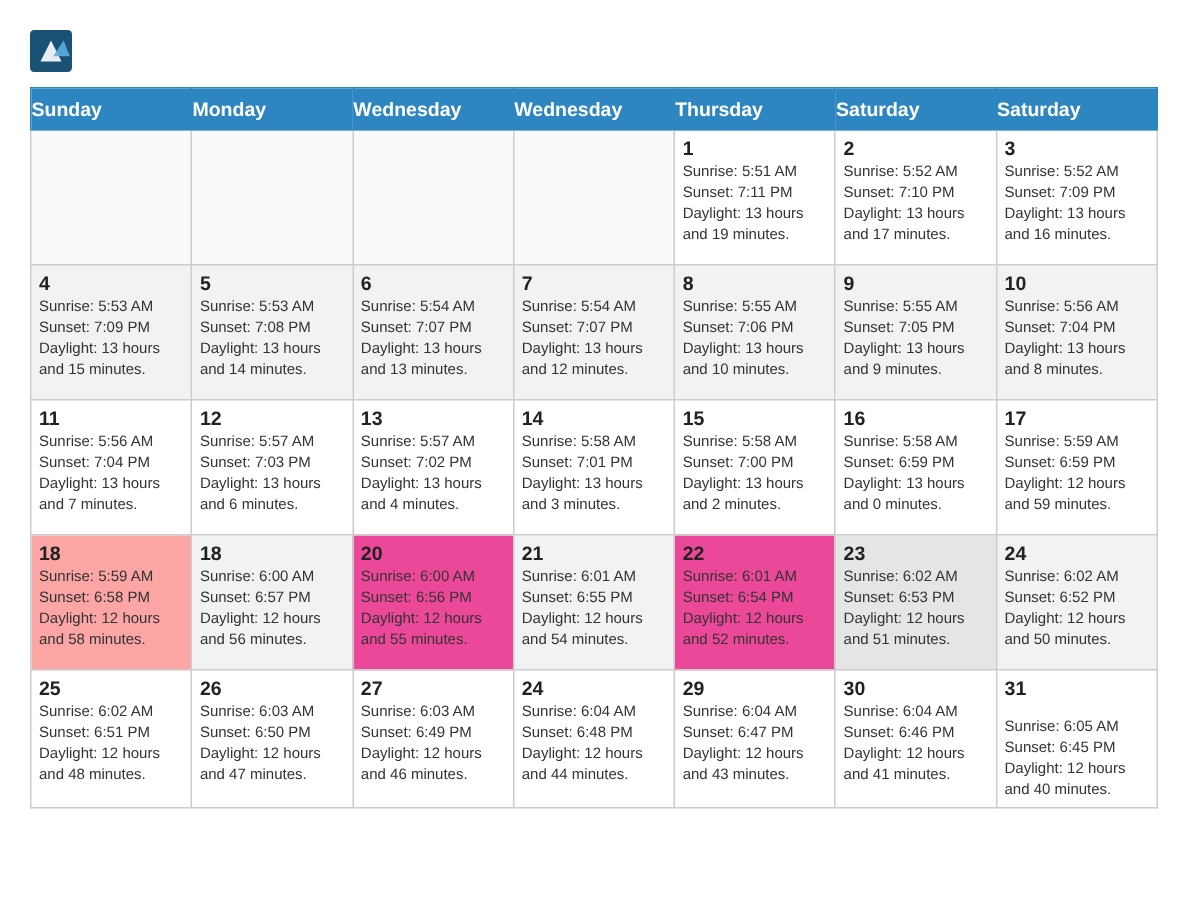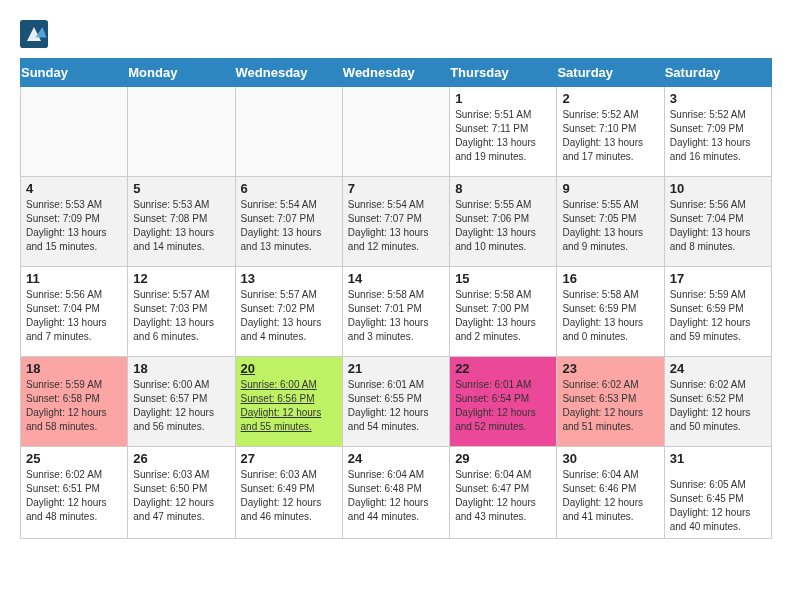--- a/index.html
+++ b/index.html
@@ -256,42 +256,42 @@
 Daylight: 12 hours
 and 58 minutes.</div>
         </td>
         <td style="background: rgb(242, 242, 242);">
           <div class="day-num">18</div>
           <div class="day-info" style="white-space: pre-line;">Sunrise: 6:00 AM
 Sunset: 6:57 PM
 Daylight: 12 hours
 and 56 minutes.</div>
         </td>
-        <td style="background: #bef264; text-decoration: underline;">
+        <td style="background: #ec4899;">
           <div class="day-num">20</div>
           <div class="day-info" style="white-space: pre-line;">Sunrise: 6:00 AM
 Sunset: 6:56 PM
 Daylight: 12 hours
 and 55 minutes.</div>
         </td>
         <td style="background: rgb(242, 242, 242);">
           <div class="day-num">21</div>
           <div class="day-info" style="white-space: pre-line;">Sunrise: 6:01 AM
 Sunset: 6:55 PM
 Daylight: 12 hours
 and 54 minutes.</div>
         </td>
         <td style="background: #ec4899;">
           <div class="day-num">22</div>
           <div class="day-info" style="white-space: pre-line;">Sunrise: 6:01 AM
 Sunset: 6:54 PM
 Daylight: 12 hours
 and 52 minutes.</div>
         </td>
-        <td style="background: #fca5a5; margin-left: 48px;">
+        <td style="background: #e5e5e5; margin-left: 48px;">
           <div class="day-num">23</div>
           <div class="day-info" style="white-space: pre-line;">Sunrise: 6:02 AM
 Sunset: 6:53 PM
 Daylight: 12 hours
 and 51 minutes.</div>
         </td>
         <td style="background: rgb(242, 242, 242);">
           <div class="day-num">24</div>
           <div class="day-info" style="white-space: pre-line;">Sunrise: 6:02 AM
 Sunset: 6:52 PM

